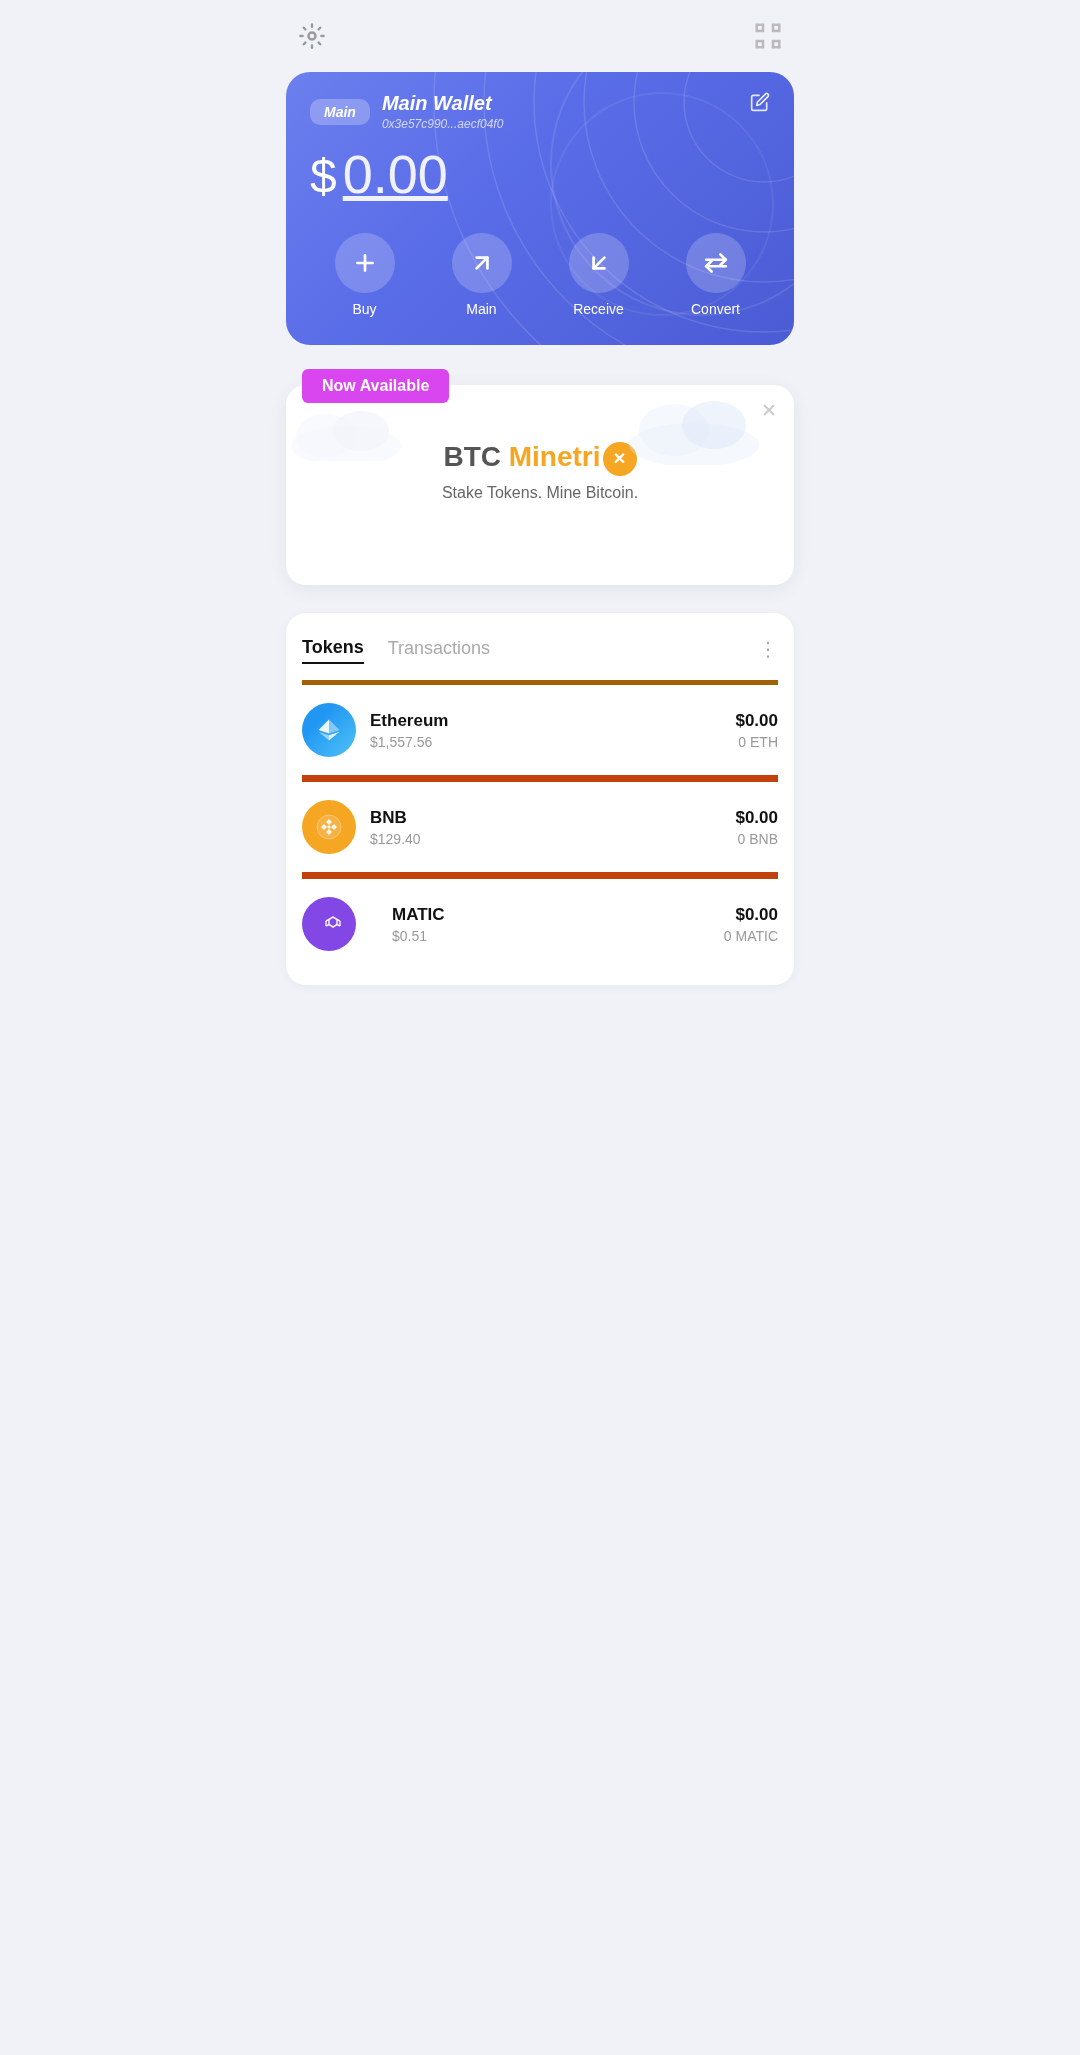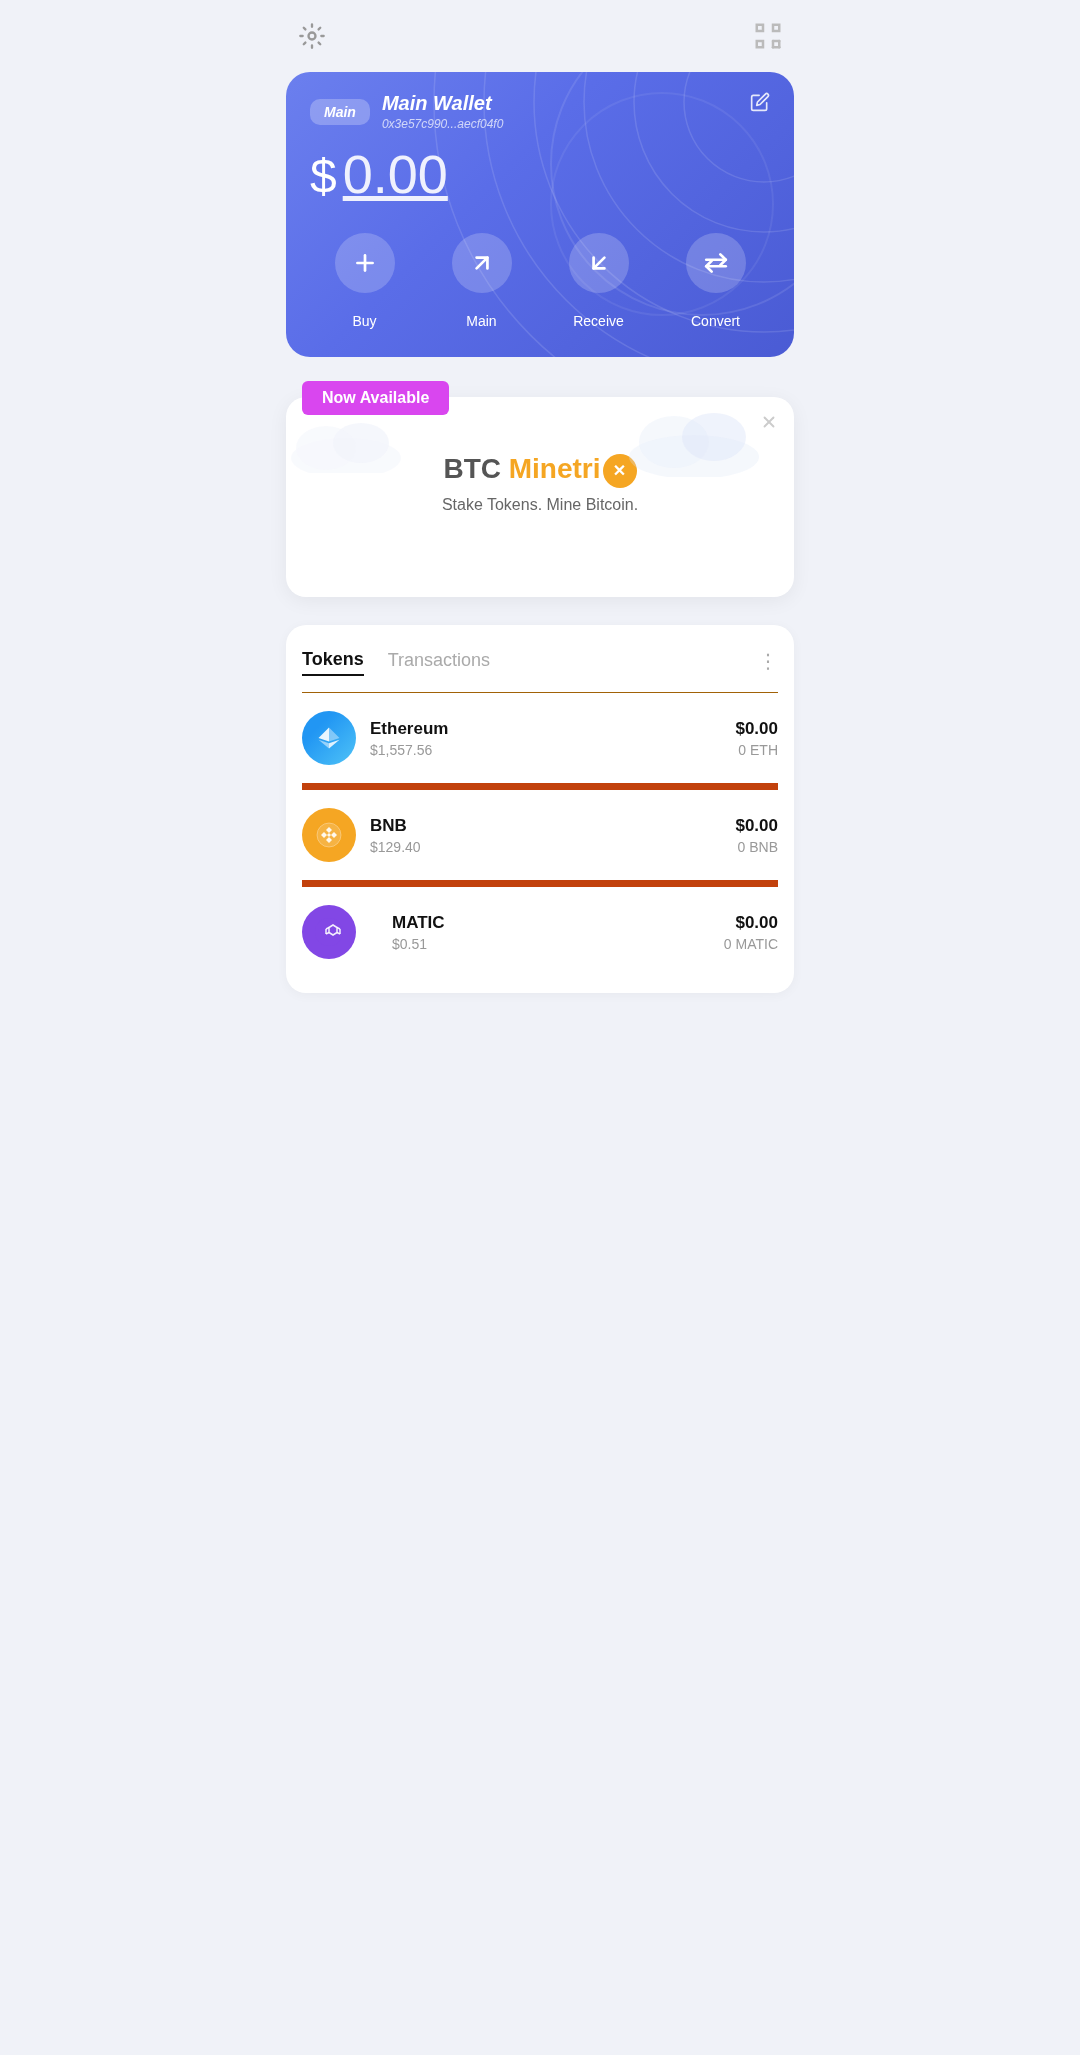--- a/index.html
+++ b/index.html
@@ -127,21 +127,21 @@
 
     .action-buttons {
       display: flex;
       justify-content: space-around;
       gap: 8px;
     }
     .action-btn {
       display: flex;
       flex-direction: column;
       align-items: center;
-      gap: 20px;
+      gap: 8px;
       cursor: pointer;
     }
     .action-btn-icon {
       width: 60px;
       height: 60px;
       border-radius: 50%;
       background: rgba(255,255,255,0.2);
       display: flex;
       align-items: center;
       justify-content: center;
@@ -255,21 +255,21 @@
       margin: 28px 16px 0;
       background: white;
       border-radius: 20px;
       padding: 0 16px;
       box-shadow: 0 2px 12px rgba(0,0,0,0.04);
     }
     .tokens-tabs {
       display: flex;
       align-items: center;
       padding: 20px 0 16px;
-      border-bottom: 1px solid #a16207;
+      border-bottom: 5px solid #a16207;
     }
     .tab {
       font-size: 18px;
       font-weight: 600;
       cursor: pointer;
       padding: 4px 0;
       margin-right: 24px;
     }
     .tab.active {
       color: #111;

